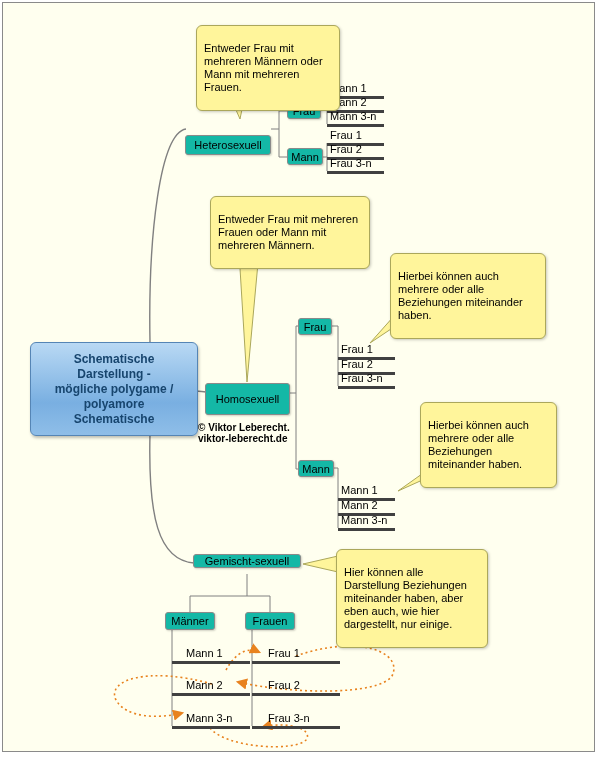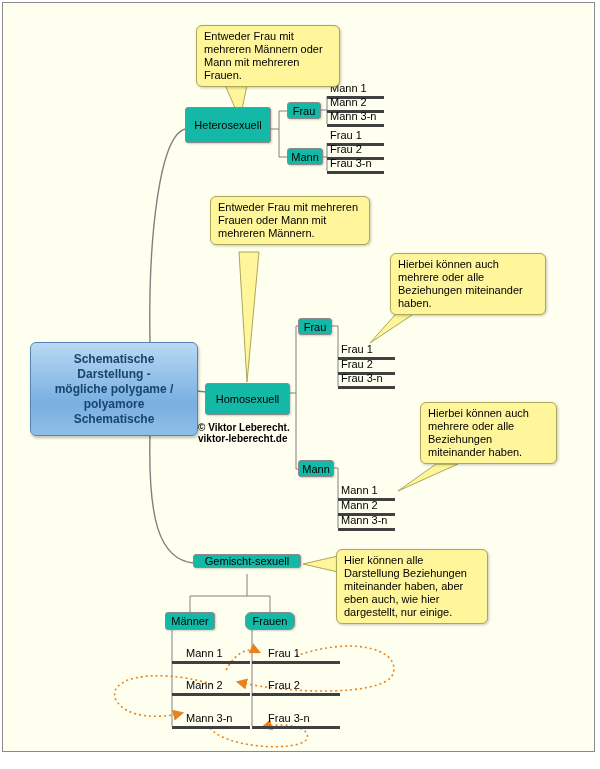--- a/index.html
+++ b/index.html
@@ -6,21 +6,21 @@
   body{font-family:"Liberation Sans",sans-serif;}
   .page{position:relative;width:600px;height:769px;background:#ffffff;overflow:hidden;}
   .canvas{position:absolute;left:2px;top:2px;width:593px;height:750px;background:#FFFFEF;border:1px solid #8a8a8a;box-sizing:border-box;}
   svg.layer{position:absolute;left:0;top:0;z-index:1;}
   .node{position:absolute;z-index:2;background:#14b8a6;border:1px solid #8a8a8a;border-radius:3px;
         display:flex;align-items:center;justify-content:center;font-size:11px;color:#000;
         box-shadow:1px 1px 2px rgba(0,0,0,0.18);box-sizing:border-box;white-space:nowrap;}
   .leaf{position:absolute;z-index:2;height:14px;border-bottom:3px solid #404040;font-size:11px;
         line-height:13px;color:#000;padding-left:3px;box-sizing:content-box;white-space:nowrap;}
   .callout{position:absolute;z-index:3;background:#FFF59B;border:1px solid #ABA75B;border-radius:6px;
-        padding:4px 7px;font-size:11px;line-height:13px;color:#000;box-shadow:1px 1px 3px rgba(0,0,0,0.22);
+        padding:16px 7px;font-size:11px;line-height:13px;color:#000;box-shadow:1px 1px 3px rgba(0,0,0,0.22);
         box-sizing:border-box;}
   .root-node{position:absolute;z-index:2;left:30px;top:342px;width:166px;height:92px;
         border:1px solid #5585B5;border-radius:6px;
         background:linear-gradient(180deg,#B9D9F4 0%,#79AFE1 65%,#8FBEE8 100%);
         display:flex;flex-direction:column;align-items:center;justify-content:center;
         font-size:12px;font-weight:bold;color:#17456E;line-height:15px;
         box-shadow:1px 2px 3px rgba(0,0,0,0.25);text-align:center;}
   .watermark{position:absolute;z-index:2;left:198px;top:422px;font-size:10px;font-weight:bold;
         color:#000;line-height:11px;}
 </style>
@@ -67,21 +67,21 @@
     <div>polyamore</div>
     <div>Schematische</div>
   </div>
 
   <div class="watermark">
     <div>© Viktor Leberecht.</div>
     <div>viktor-leberecht.de</div>
   </div>
 
   <div class="callout" style="left:196px;top:25px;width:144px;">Entweder Frau mit mehreren Männern oder Mann mit mehreren Frauen.</div>
-  <div class="node" style="left:185px;top:107px;width:86px;height:36px;">Heterosexuell</div>
+  <div class="node" style="left:185px;top:135px;width:86px;height:20px;">Heterosexuell</div>
   <div class="node" style="left:287px;top:102px;width:34px;height:17px;">Frau</div>
   <div class="leaf" style="left:327px;top:82px;width:54px;">Mann 1</div>
   <div class="leaf" style="left:327px;top:96px;width:54px;">Mann 2</div>
   <div class="leaf" style="left:327px;top:110px;width:54px;">Mann 3-n</div>
   <div class="node" style="left:287px;top:148px;width:36px;height:17px;">Mann</div>
   <div class="leaf" style="left:327px;top:129px;width:54px;">Frau 1</div>
   <div class="leaf" style="left:327px;top:143px;width:54px;">Frau 2</div>
   <div class="leaf" style="left:327px;top:157px;width:54px;">Frau 3-n</div>
 
   <div class="callout" style="left:210px;top:196px;width:160px;">Entweder Frau mit mehreren Frauen oder Mann mit mehreren Männern.</div>
@@ -93,21 +93,21 @@
   <div class="leaf" style="left:338px;top:358px;width:54px;">Frau 2</div>
   <div class="leaf" style="left:338px;top:372px;width:54px;">Frau 3-n</div>
   <div class="node" style="left:298px;top:460px;width:36px;height:17px;">Mann</div>
   <div class="leaf" style="left:338px;top:484px;width:54px;">Mann 1</div>
   <div class="leaf" style="left:338px;top:499px;width:54px;">Mann 2</div>
   <div class="leaf" style="left:338px;top:514px;width:54px;">Mann 3-n</div>
 
   <div class="node" style="left:193px;top:554px;width:108px;height:14px;">Gemischt-sexuell</div>
   <div class="callout" style="left:336px;top:549px;width:152px;">Hier können alle Darstellung Beziehungen miteinander haben, aber eben auch, wie hier dargestellt, nur einige.</div>
   <div class="node" style="left:165px;top:612px;width:50px;height:18px;">Männer</div>
-  <div class="node" style="left:245px;top:612px;width:50px;height:18px;border-radius:6px;">Frauen</div>
+  <div class="node" style="left:245px;top:612px;width:50px;height:18px;">Frauen</div>
 
   <div class="leaf" style="left:172px;top:647px;width:64px;padding-left:14px;">Mann 1</div>
   <div class="leaf" style="left:172px;top:679px;width:64px;padding-left:14px;">Mann 2</div>
   <div class="leaf" style="left:172px;top:712px;width:64px;padding-left:14px;">Mann 3-n</div>
 
   <div class="leaf" style="left:252px;top:647px;width:72px;padding-left:16px;">Frau 1</div>
   <div class="leaf" style="left:252px;top:679px;width:72px;padding-left:16px;">Frau 2</div>
   <div class="leaf" style="left:252px;top:712px;width:72px;padding-left:16px;">Frau 3-n</div>
 </div>
 

